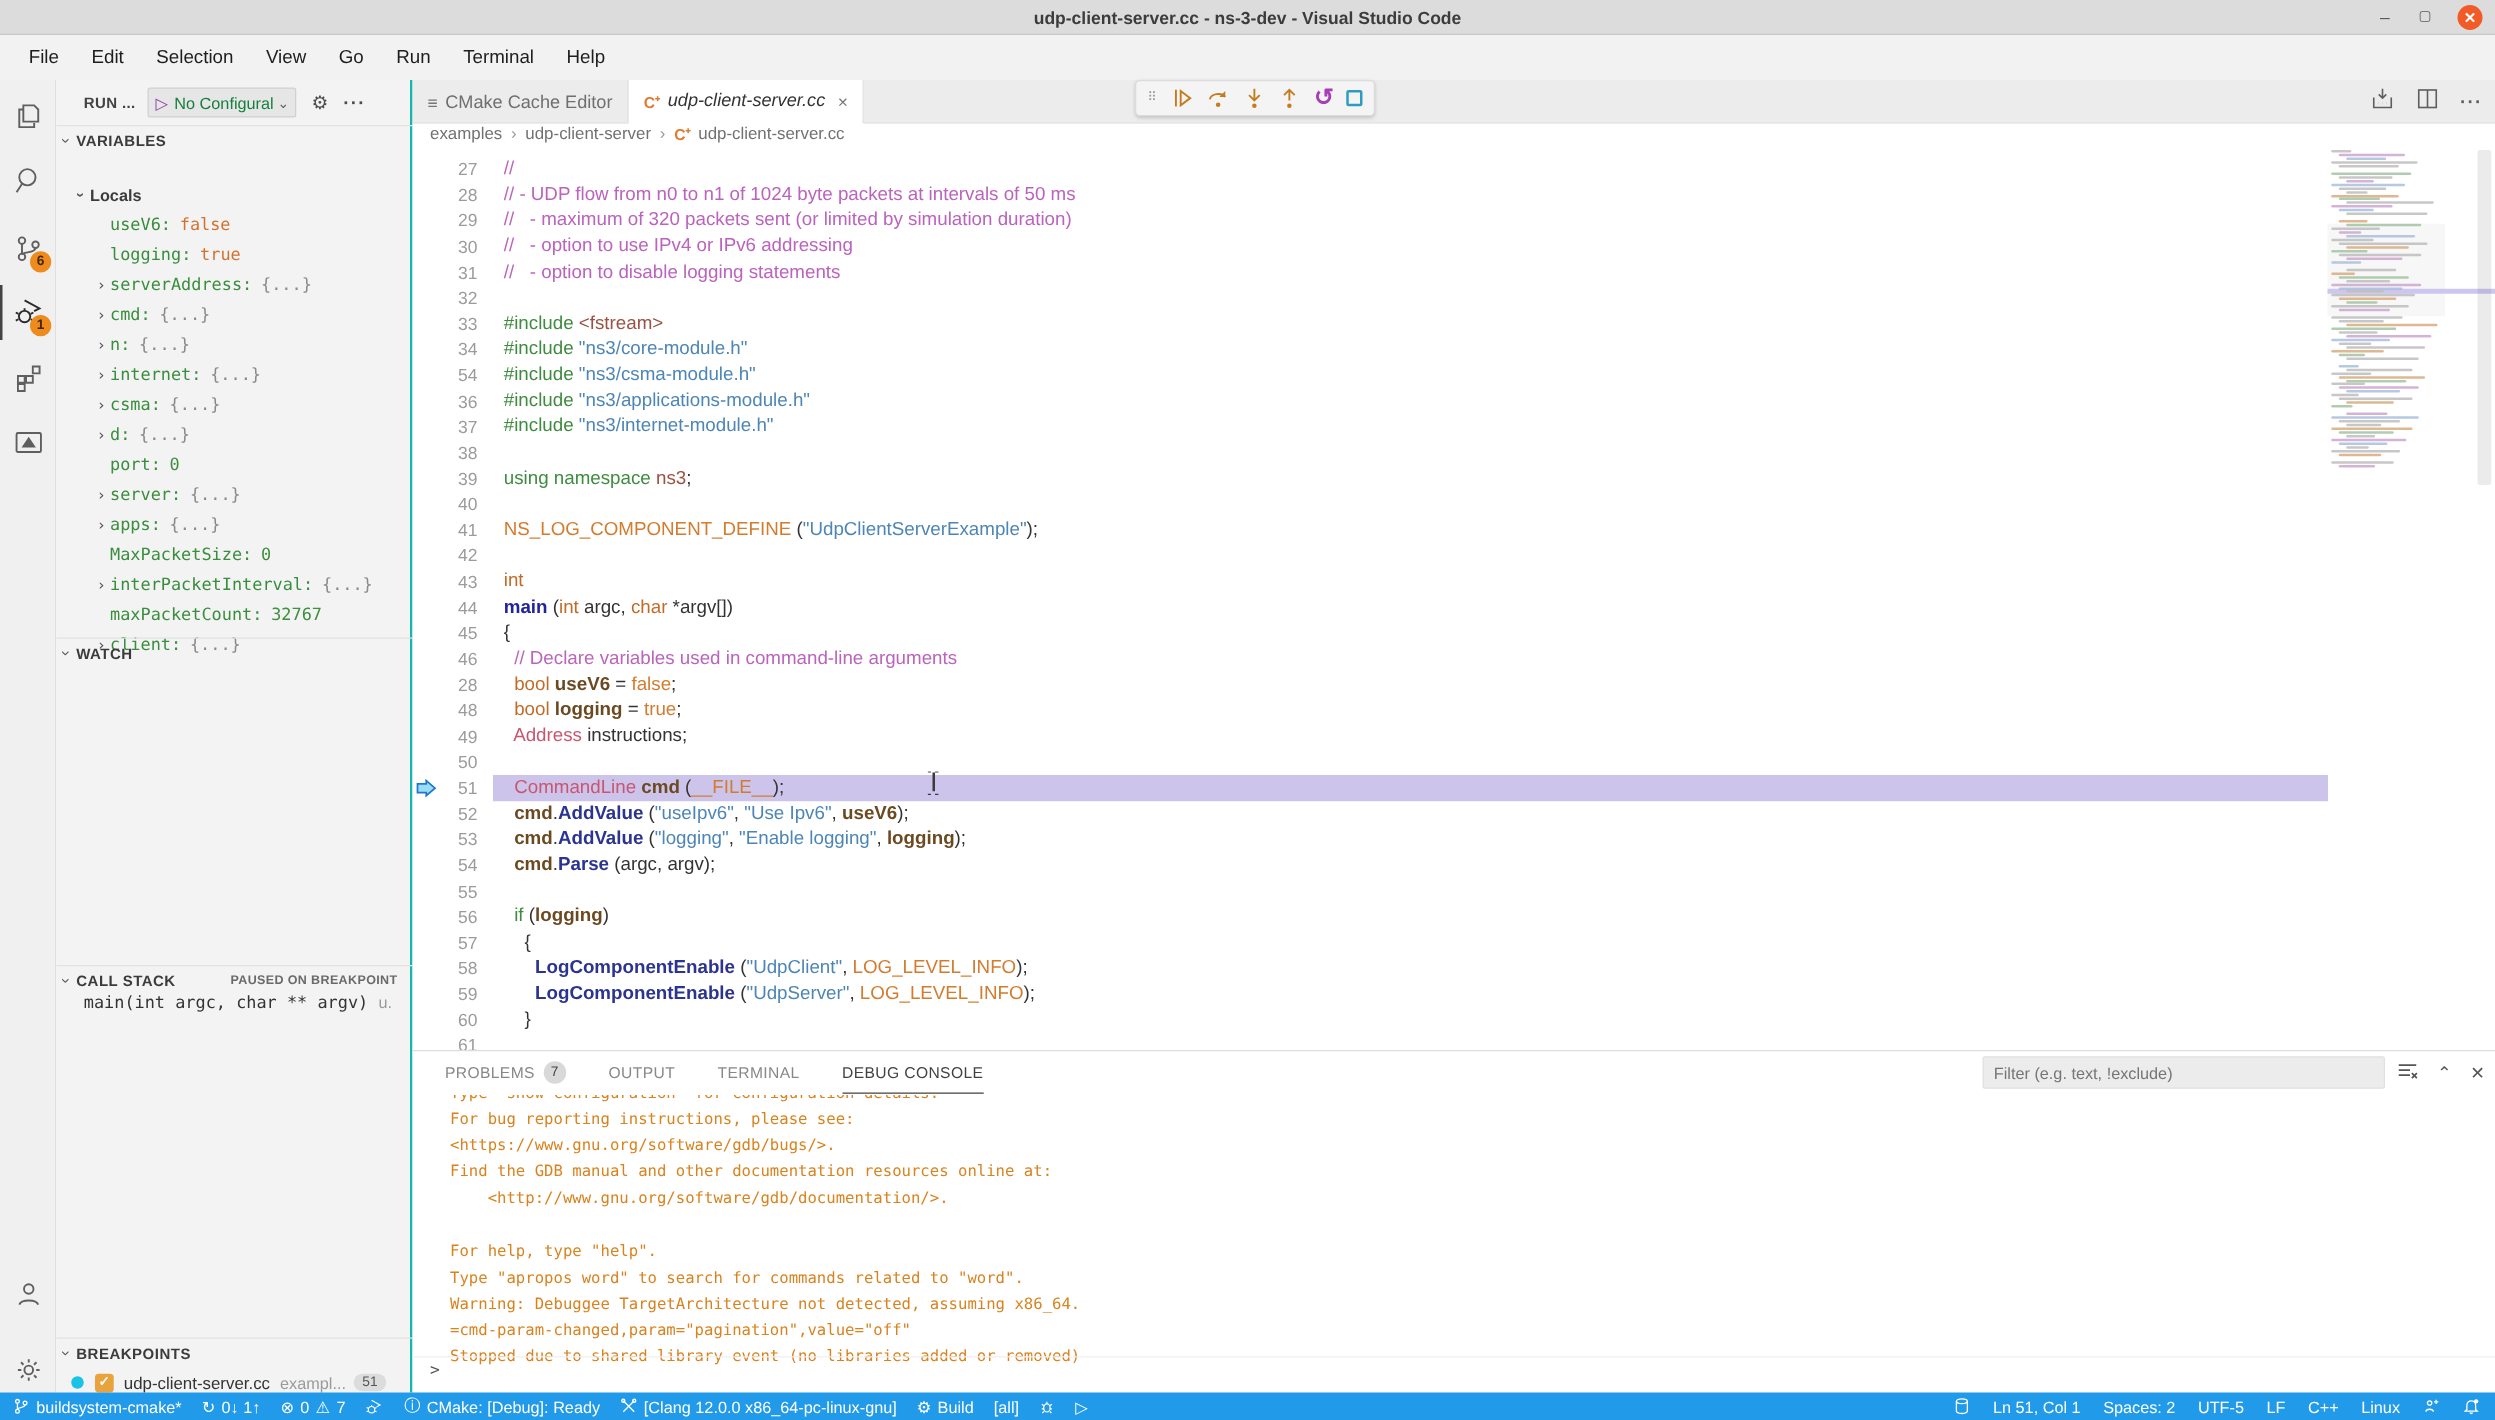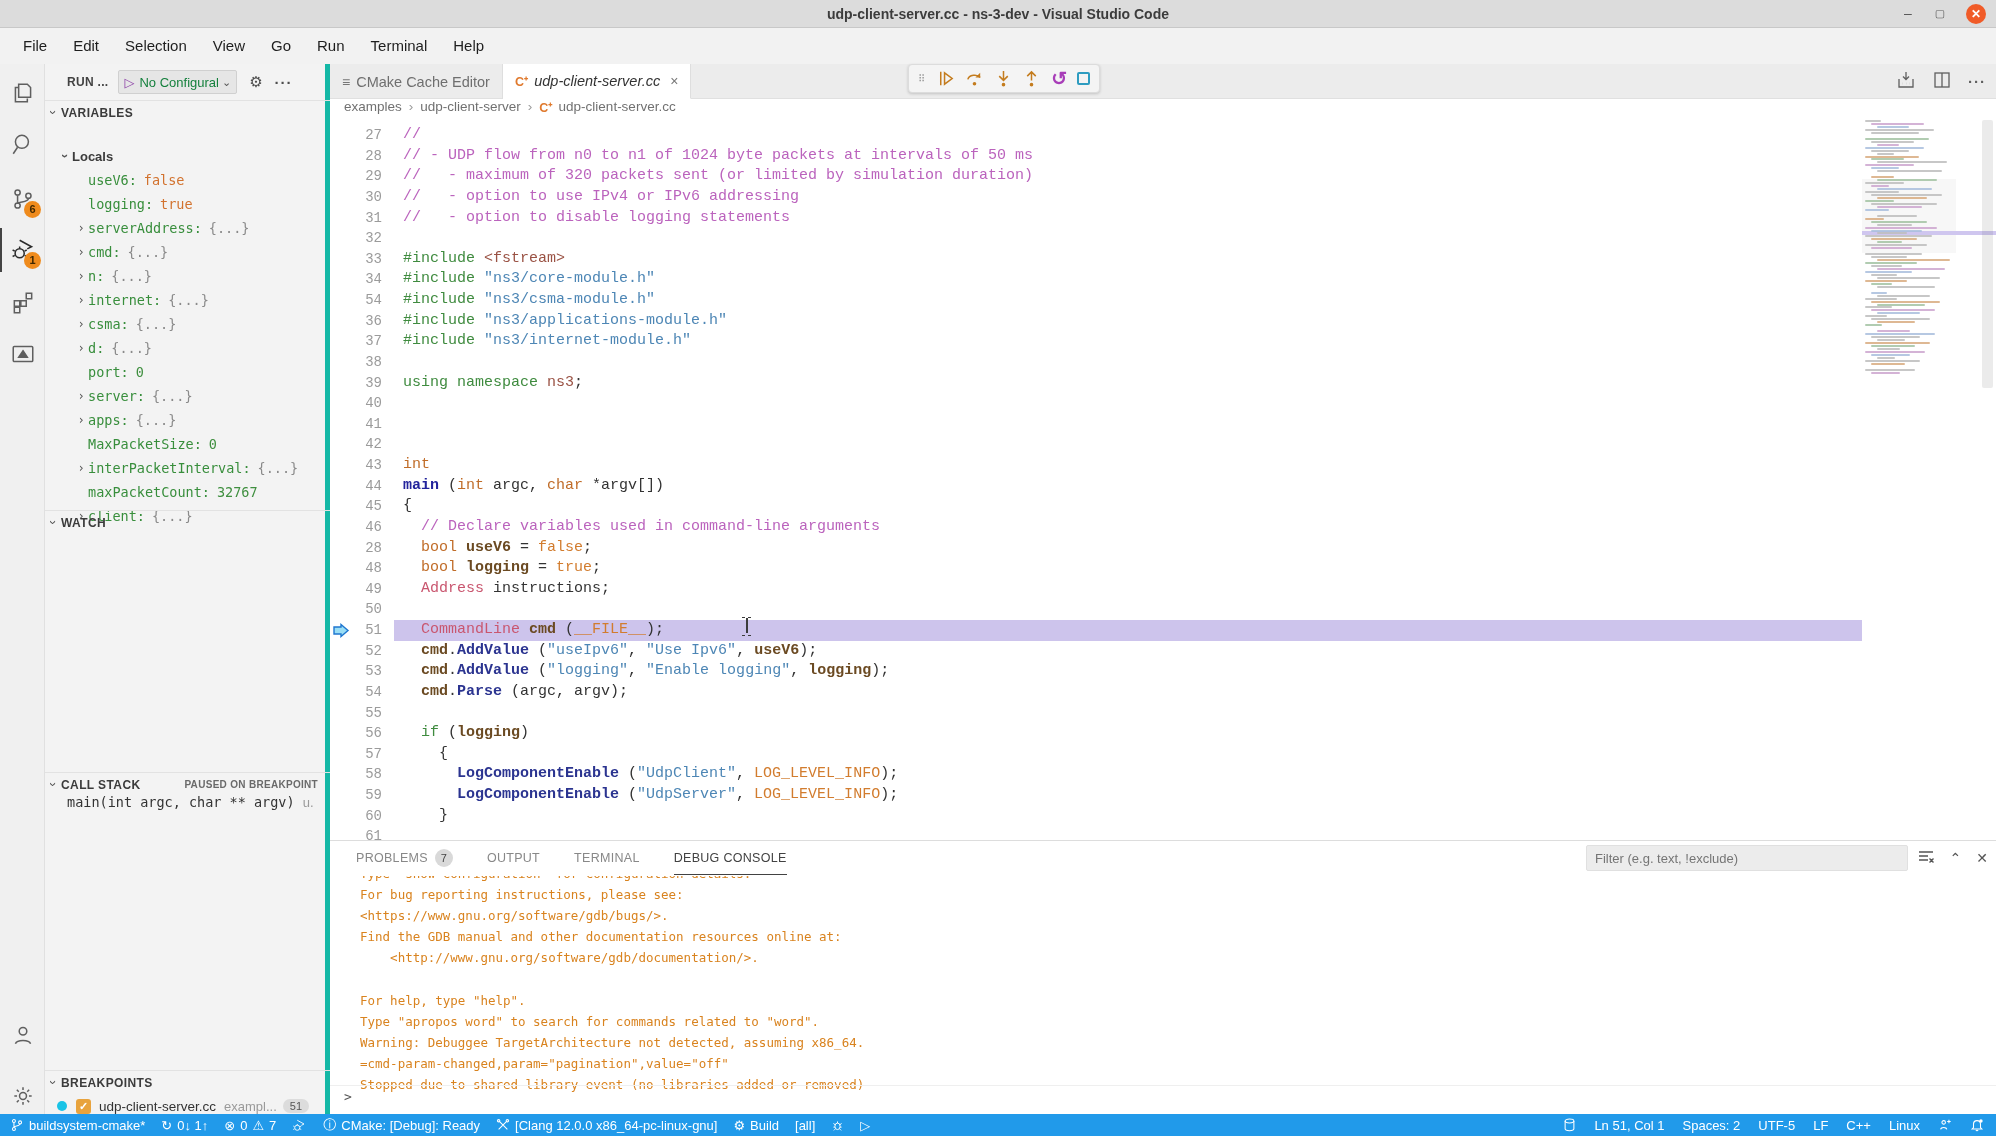--- a/index.html
+++ b/index.html
@@ -29,21 +29,21 @@
   .act-icon { position:absolute; left:0; width:45px; height:44px; display:flex; align-items:center;
     justify-content:center; color:#585858; }
   .act-icon svg { stroke:#5f5f5f; fill:none; stroke-width:1.4; }
   .act-icon.active svg { stroke:#2b2b2b; }
   .act-icon.active { border-left:2px solid #444; }
   .act-badge { position:absolute; right:4px; bottom:3px; min-width:17px; height:17px; border-radius:9px;
     background:#ef8b1d; color:#402800; font-size:11px; font-weight:bold; text-align:center; line-height:17px; }
 
   
   #sidebar { position:absolute; left:45px; top:64px; width:285px; height:1050px; background:#f3f3f3;
-    border-right:5px solid #14b8a6; font-size:13px; color:#3b3b3b; }
+    border-right:2px solid #14b8a6; font-size:13px; color:#3b3b3b; }
   #run-header { position:absolute; left:0; top:0; width:285px; height:36px; display:flex; align-items:center; }
   #run-title { font-size:12px; font-weight:bold; color:#424242; margin-left:22px; letter-spacing:.3px; }
   #run-config { margin-left:10px; height:24px; background:#e6e6e6; border:1px solid #d0d0d0; border-radius:2px;
     display:flex; align-items:center; padding:0 5px; max-width:126px; }
   #run-play { color:#8b3fa6; font-size:13px; margin-right:5px; }
   #run-config-label { font-size:13px; color:#15803d; white-space:nowrap; overflow:hidden; max-width:88px; }
   #run-chevron { font-size:11px; color:#555; margin-left:3px; }
   .hdr-gear { margin-left:12px; color:#4d4d4d; font-size:15px; }
   .hdr-dots { margin-left:12px; color:#4d4d4d; font-size:15px; letter-spacing:1px; font-weight:bold; }
 
@@ -107,21 +107,21 @@
 
   
   #breadcrumbs { position:absolute; left:330px; top:99px; width:1666px; height:26px; background:#fff;
     display:flex; padding-left:14px; font-size:13.5px; color:#717171; }
   .bc-sep { margin:0 7px; color:#9a9a9a; }
 
   
   #code-area { position:absolute; left:330px; top:125px; width:1666px; height:715px; background:#fff;
     overflow:hidden; }
   .code-line { position:relative; height:20.64px; line-height:20.64px; white-space:pre;
-    font-family:Liberation Mono, monospace; font-size:15px; }
+    font-family:Liberation Sans, sans-serif; font-size:15px; }
   .code-line .ln { position:absolute; left:0; top:0; width:52px; text-align:right; color:#9b9b9b;
     font-size:14px; }
   .code-line .ltext { position:absolute; left:73px; top:0; }
   .code-line.hl { background:linear-gradient(to right, transparent 0 64px, #cdc4ec 64px 1532px, transparent 1532px); }
   .tk-cmt{color:#bb63bd} .tk-kw{color:#3f8b3f} .tk-str{color:#4d86b5} .tk-inc{color:#9a5244}
   .tk-macro{color:#d27c2e} .tk-type{color:#c06c28} .tk-fn{color:#23249c;font-weight:bold}
   .tk-fn2{color:#2b3490;font-weight:600} .tk-var{color:#6b4a22;font-weight:600}
   .tk-utype{color:#c9566f} .tk-lit{color:#d27c2e} .tk-pl{color:#333}
   #gutter-arrow { position:absolute; left:2px; top:3px; }
   #mouse-ibeam { position:absolute; left:741px; top:616px; width:11px; height:19px; }
@@ -453,21 +453,21 @@
     <div class="code-line"><span class="ln">31</span><span class="ltext"><span class="tk-cmt">//   - option to disable logging statements</span></span></div>
     <div class="code-line"><span class="ln">32</span><span class="ltext"></span></div>
     <div class="code-line"><span class="ln">33</span><span class="ltext"><span class="tk-kw">#include</span><span class="tk-pl"> </span><span class="tk-inc">&lt;fstream&gt;</span></span></div>
     <div class="code-line"><span class="ln">34</span><span class="ltext"><span class="tk-kw">#include</span><span class="tk-pl"> </span><span class="tk-str">"ns3/core-module.h"</span></span></div>
     <div class="code-line"><span class="ln">54</span><span class="ltext"><span class="tk-kw">#include</span><span class="tk-pl"> </span><span class="tk-str">"ns3/csma-module.h"</span></span></div>
     <div class="code-line"><span class="ln">36</span><span class="ltext"><span class="tk-kw">#include</span><span class="tk-pl"> </span><span class="tk-str">"ns3/applications-module.h"</span></span></div>
     <div class="code-line"><span class="ln">37</span><span class="ltext"><span class="tk-kw">#include</span><span class="tk-pl"> </span><span class="tk-str">"ns3/internet-module.h"</span></span></div>
     <div class="code-line"><span class="ln">38</span><span class="ltext"></span></div>
     <div class="code-line"><span class="ln">39</span><span class="ltext"><span class="tk-kw">using</span><span class="tk-pl"> </span><span class="tk-kw">namespace</span><span class="tk-pl"> </span><span class="tk-inc">ns3</span><span class="tk-pl">;</span></span></div>
     <div class="code-line"><span class="ln">40</span><span class="ltext"></span></div>
-    <div class="code-line"><span class="ln">41</span></div>
+    <div class="code-line"><span class="ln">41</span><span class="ltext"><span class="tk-macro">NS_LOG_COMPONENT_DEFINE</span><span class="tk-pl"> (</span><span class="tk-str">"UdpClientServerExample"</span><span class="tk-pl">);</span></span></div>
     <div class="code-line"><span class="ln">42</span><span class="ltext"></span></div>
     <div class="code-line"><span class="ln">43</span><span class="ltext"><span class="tk-type">int</span></span></div>
     <div class="code-line"><span class="ln">44</span><span class="ltext"><span class="tk-fn">main</span><span class="tk-pl"> (</span><span class="tk-type">int</span><span class="tk-pl"> argc, </span><span class="tk-type">char</span><span class="tk-pl"> *argv[])</span></span></div>
     <div class="code-line"><span class="ln">45</span><span class="ltext"><span class="tk-pl">{</span></span></div>
     <div class="code-line"><span class="ln">46</span><span class="ltext"><span class="tk-pl">  </span><span class="tk-cmt">// Declare variables used in command-line arguments</span></span></div>
     <div class="code-line"><span class="ln">28</span><span class="ltext"><span class="tk-pl">  </span><span class="tk-type">bool</span><span class="tk-pl"> </span><span class="tk-var">useV6</span><span class="tk-pl"> = </span><span class="tk-lit">false</span><span class="tk-pl">;</span></span></div>
     <div class="code-line"><span class="ln">48</span><span class="ltext"><span class="tk-pl">  </span><span class="tk-type">bool</span><span class="tk-pl"> </span><span class="tk-var">logging</span><span class="tk-pl"> = </span><span class="tk-lit">true</span><span class="tk-pl">;</span></span></div>
     <div class="code-line"><span class="ln">49</span><span class="ltext"><span class="tk-pl">  </span><span class="tk-utype">Address</span><span class="tk-pl"> instructions;</span></span></div>
     <div class="code-line"><span class="ln">50</span><span class="ltext"></span></div>
     <div class="code-line hl"><span id="gutter-arrow"><svg width="18" height="15" viewBox="0 0 18 15">

